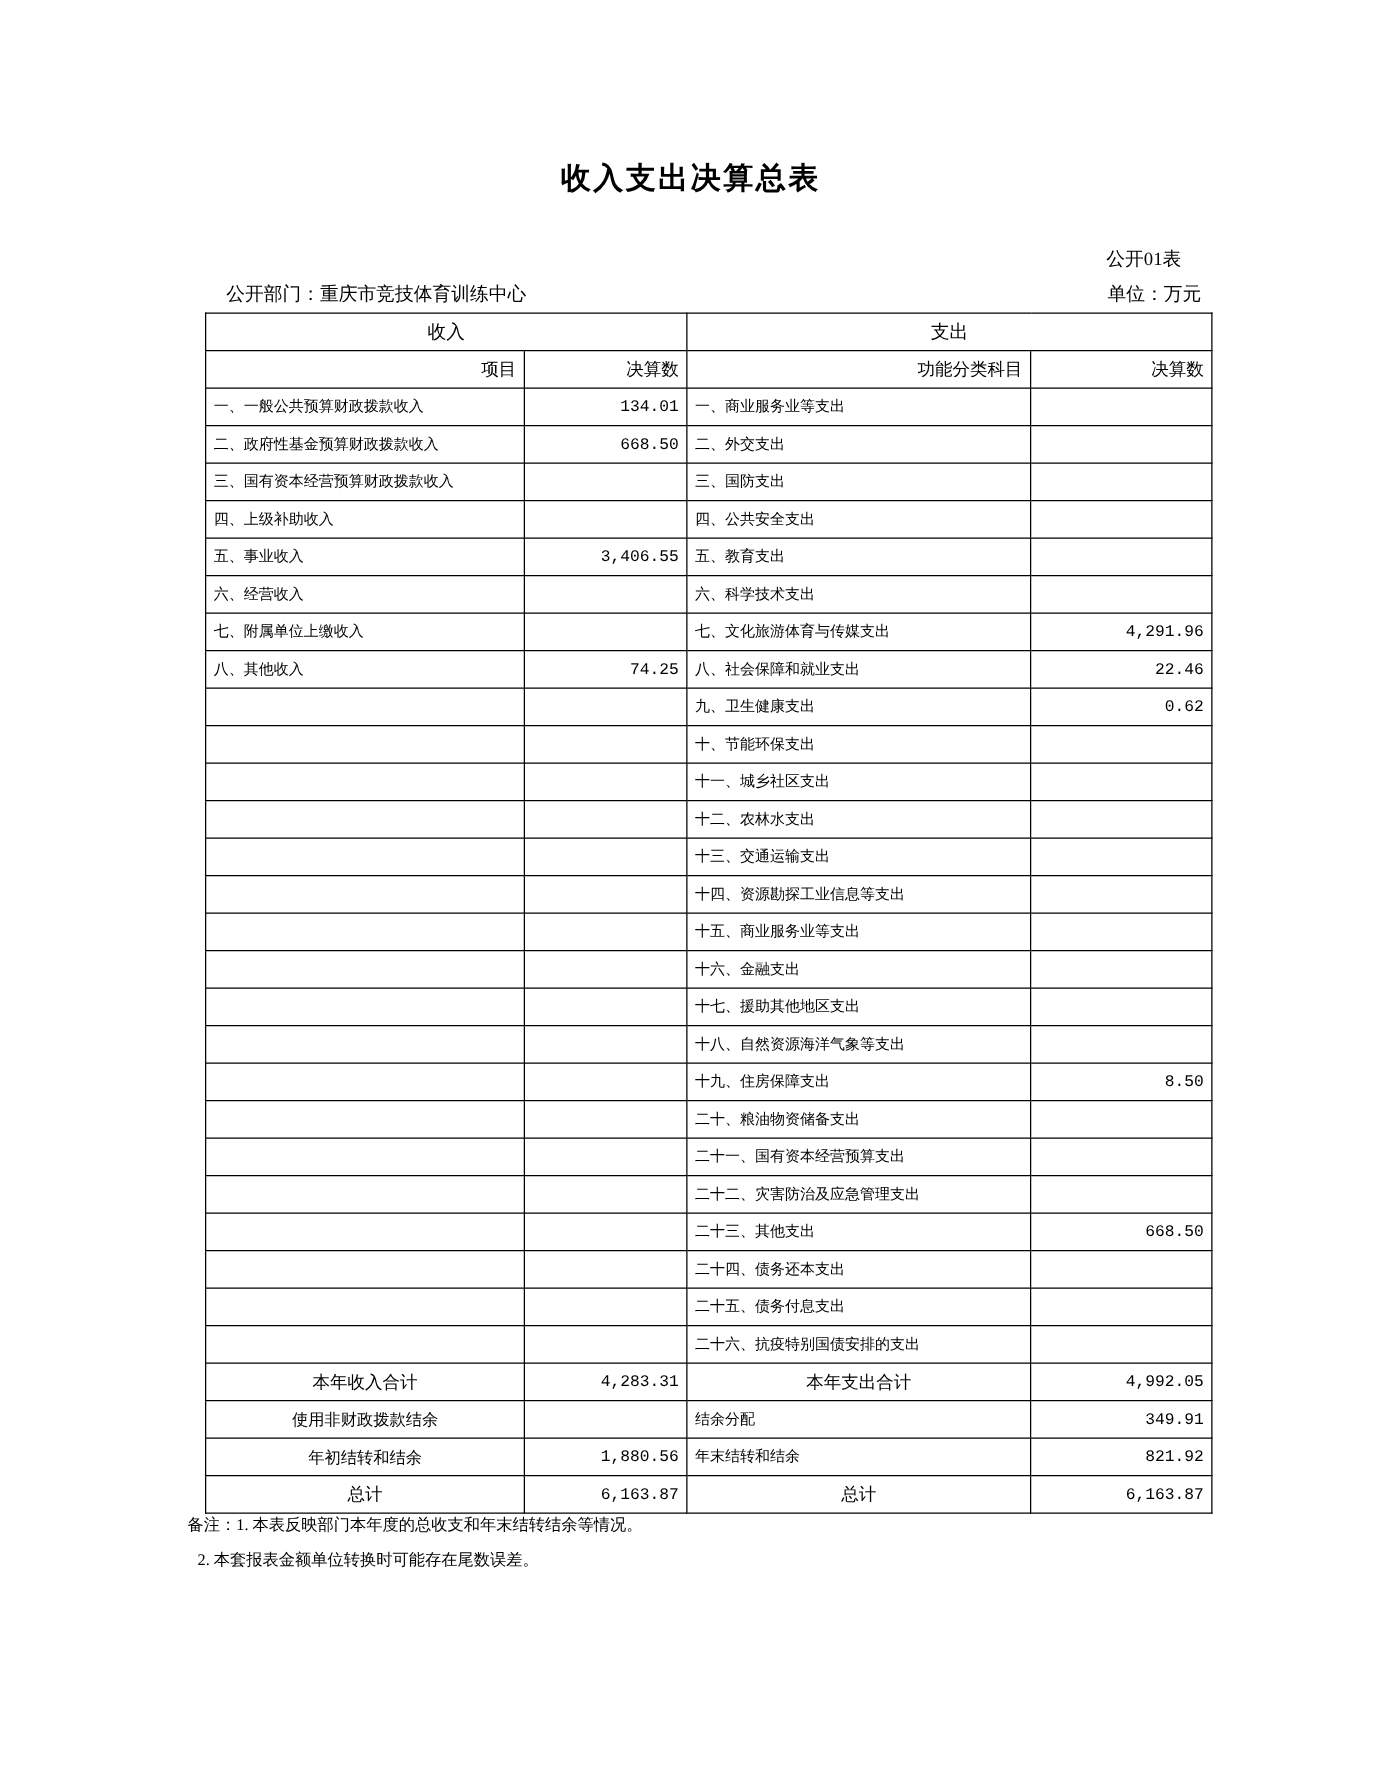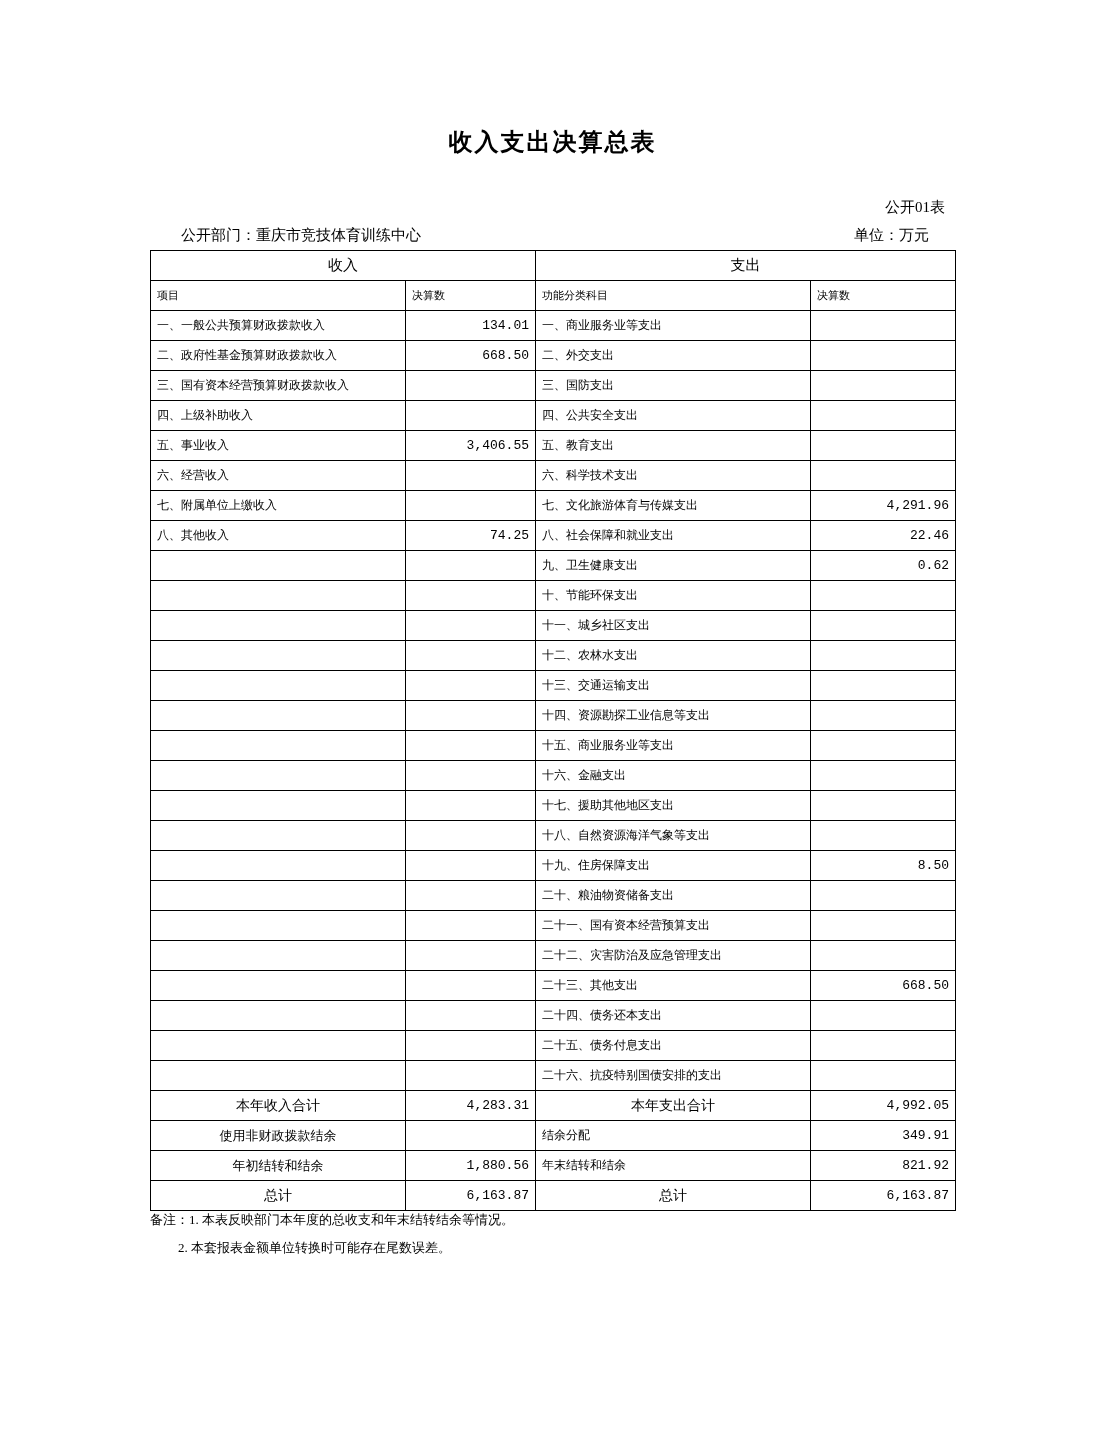--- a/index.html
+++ b/index.html
@@ -42,27 +42,27 @@
   .dept-line {
     position: absolute;
     top: 226px;
     left: 150px;
     font-size: 15px;
     margin-left: 31px;
   }
   .unit-line {
     position: absolute;
     top: 226px;
-    right: 176px;
+    right: 144px;
     font-size: 15px;
   }
   table.main {
     position: absolute;
     top: 250px;
-    left: 150px;
+    left: 164px;
     width: 805px;
     border-collapse: collapse;
     table-layout: fixed;
     font-size: 13px;
   }
   table.main td, table.main th {
     border: 1px solid #000000;
     height: 29px;
     padding: 0 6px;
     font-weight: normal;
@@ -72,22 +72,22 @@
   }
   .col-a { width: 255px; }
   .col-b { width: 130px; }
   .col-c { width: 275px; }
   .col-d { width: 145px; }
   .grp-head {
     text-align: center;
     font-size: 15px;
   }
   .sub-head {
-    text-align: left;
-    font-size: 11px;
+    text-align: right;
+    font-size: 14px;
   }
   .num {
     text-align: right;
     font-family: "Liberation Mono", "DejaVu Sans Mono", monospace;
     font-size: 13px;
     padding-right: 10px;
   }
   .lbl {
     text-align: left;
     font-size: 12px;
@@ -105,21 +105,21 @@
     text-align: center;
     font-size: 13px;
   }
   .notes {
     position: absolute;
     left: 150px;
     top: 1206px;
     font-size: 13px;
     line-height: 28px;
   }
-  .notes .n2 { margin-left: 28px; }
+  .notes .n2 { margin-left: 8px; }
 </style>
 </head>
 <body>
 
 <div class="page">
 
   <div class="doc-title">收入支出决算总表</div>
 
   <div class="form-code">公开01表</div>
 

